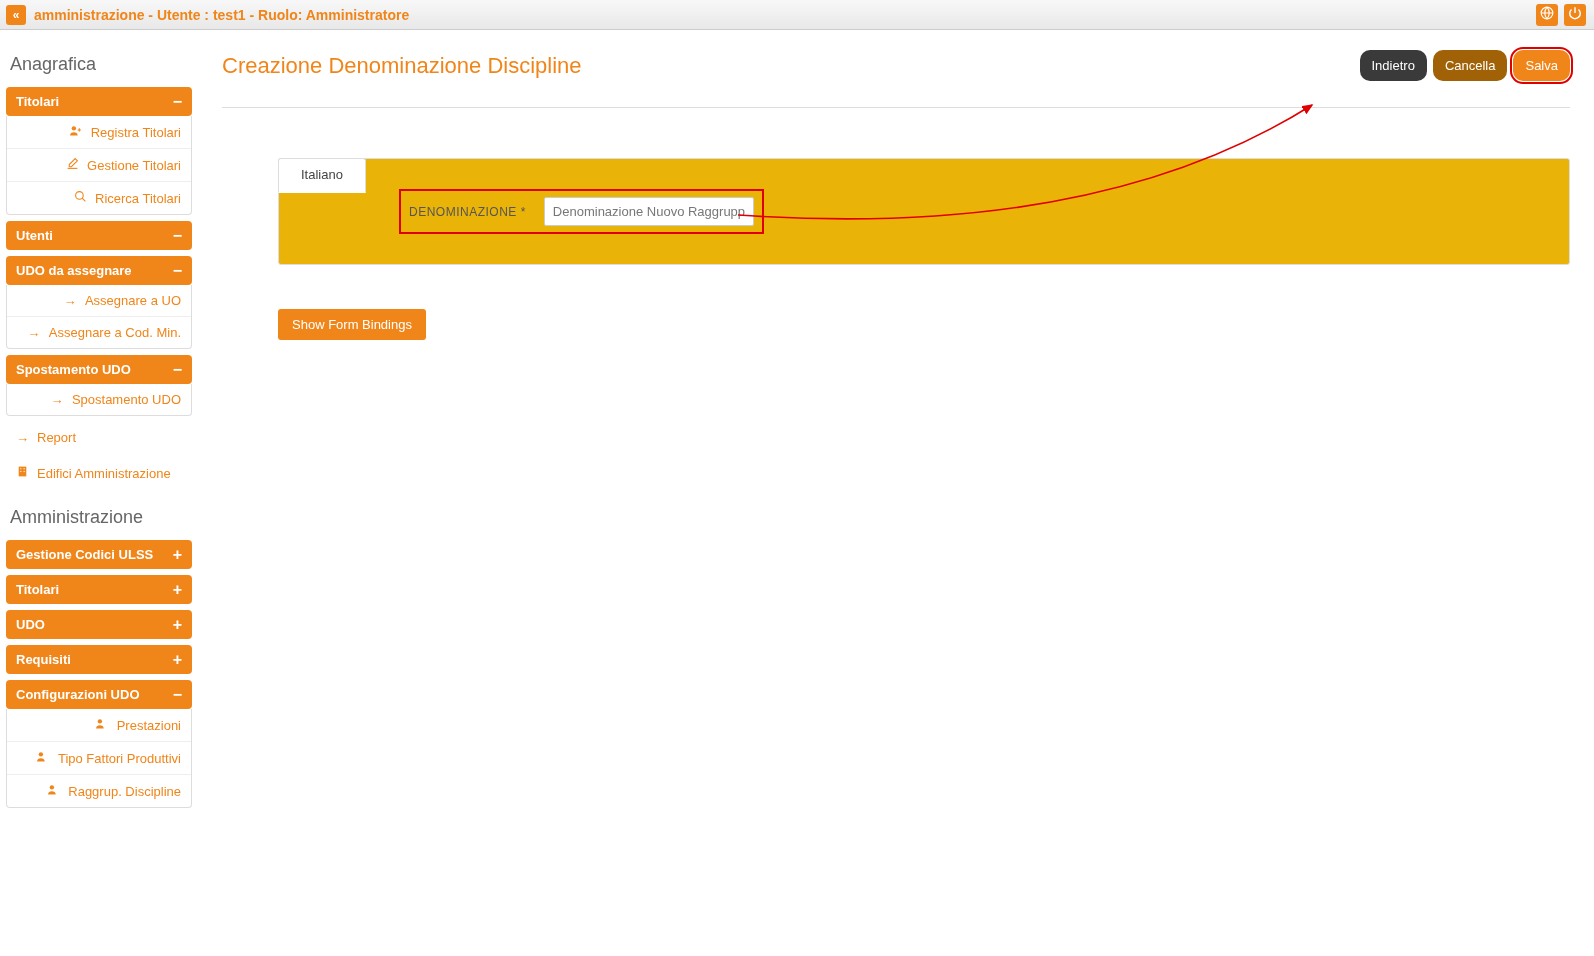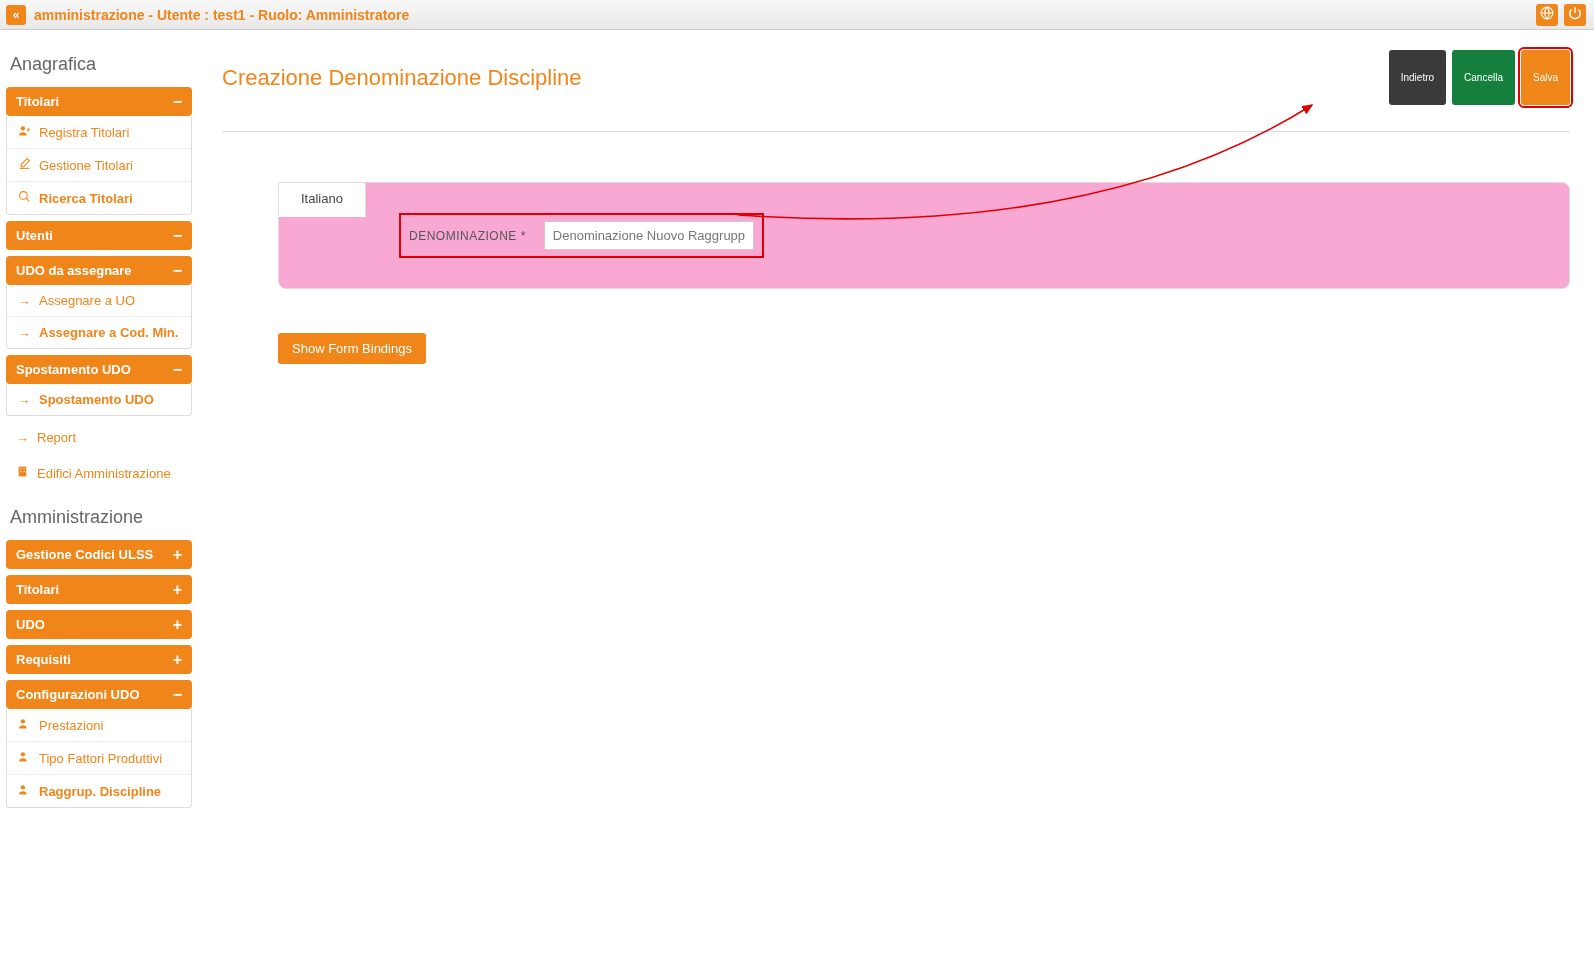--- a/index.html
+++ b/index.html
@@ -101,22 +101,23 @@
 }
 .nav-item {
   padding: 8px 10px;
   color: #f08519;
   font-size: 13px;
   cursor: pointer;
   display: flex;
   align-items: center;
   gap: 8px;
   border-bottom: 1px solid #eee;
-}
-.nav-item:last-child { border-bottom: none; font-weight: bold; }
+  justify-content: flex-end;
+}
+.nav-item:last-child { border-bottom: none; }
 .nav-item .ico { width: 14px; display: inline-block; text-align: center; }
 
 .nav-standalone {
   padding: 8px 10px;
   color: #f08519;
   font-size: 13px;
   cursor: pointer;
   display: flex;
   align-items: center;
   gap: 8px;
@@ -141,36 +142,36 @@
 .page-title {
   color: #f08519;
   font-size: 22px;
   font-weight: normal;
 }
 .actions {
   display: flex;
   gap: 6px;
 }
 .btn {
-  padding: 22px 12px;
-  border-radius: 3px;
+  padding: 8px 12px;
+  border-radius: 10px;
   border: none;
   color: #fff;
-  font-size: 10px;
+  font-size: 13px;
   cursor: pointer;
 }
 .btn-dark { background: #3a3a3a; }
-.btn-gray { background: #15803d; }
+.btn-gray { background: #a16207; }
 .btn-orange { background: #f08519; }
 .btn-orange.highlight { outline: 2px solid #e00000; outline-offset: 1px; }
 
 .form-panel {
   border: 1px solid #ddd;
-  border-radius: 8px;
-  background: #f9a8d4;
+  border-radius: 3px;
+  background: #eab308;
   margin-left: 56px;
   padding: 0;
   position: relative;
 }
 .tab {
   position: absolute;
   top: -1px;
   left: -1px;
   background: #fff;
   border: 1px solid #ddd;

